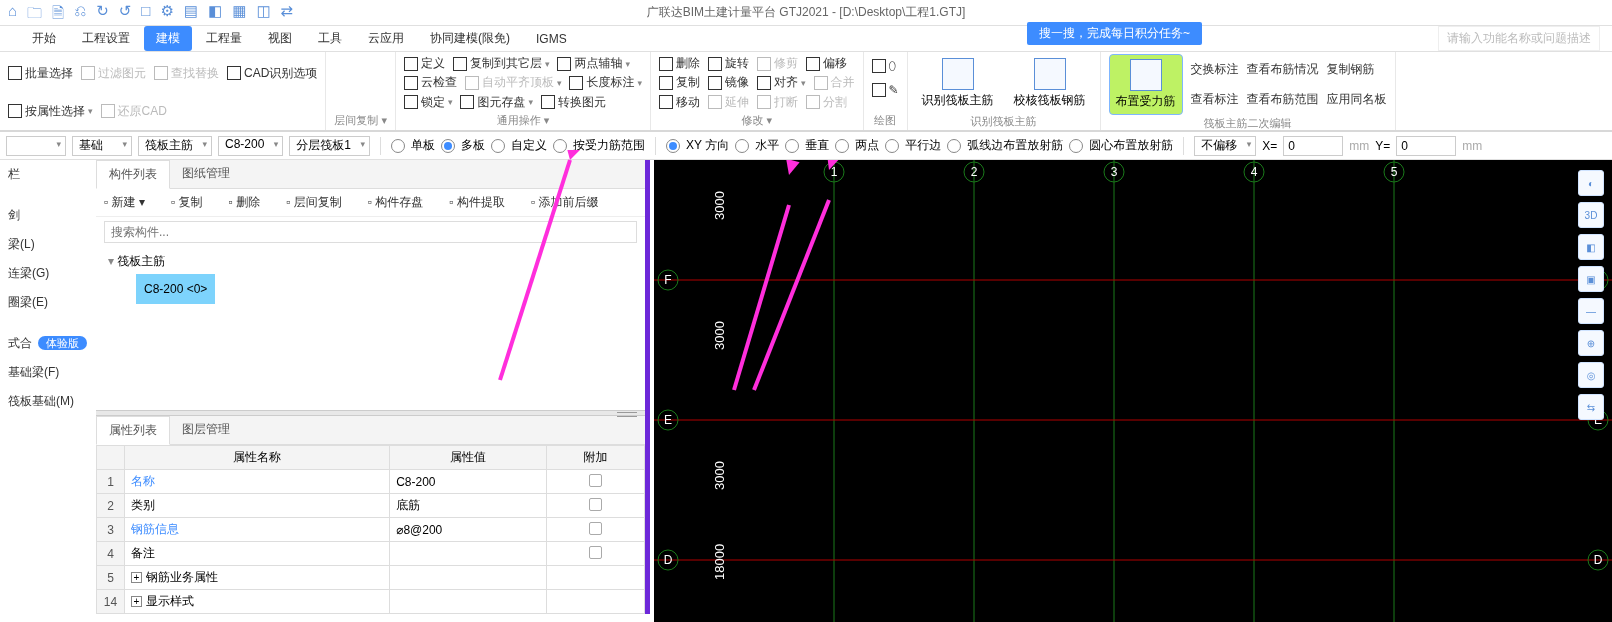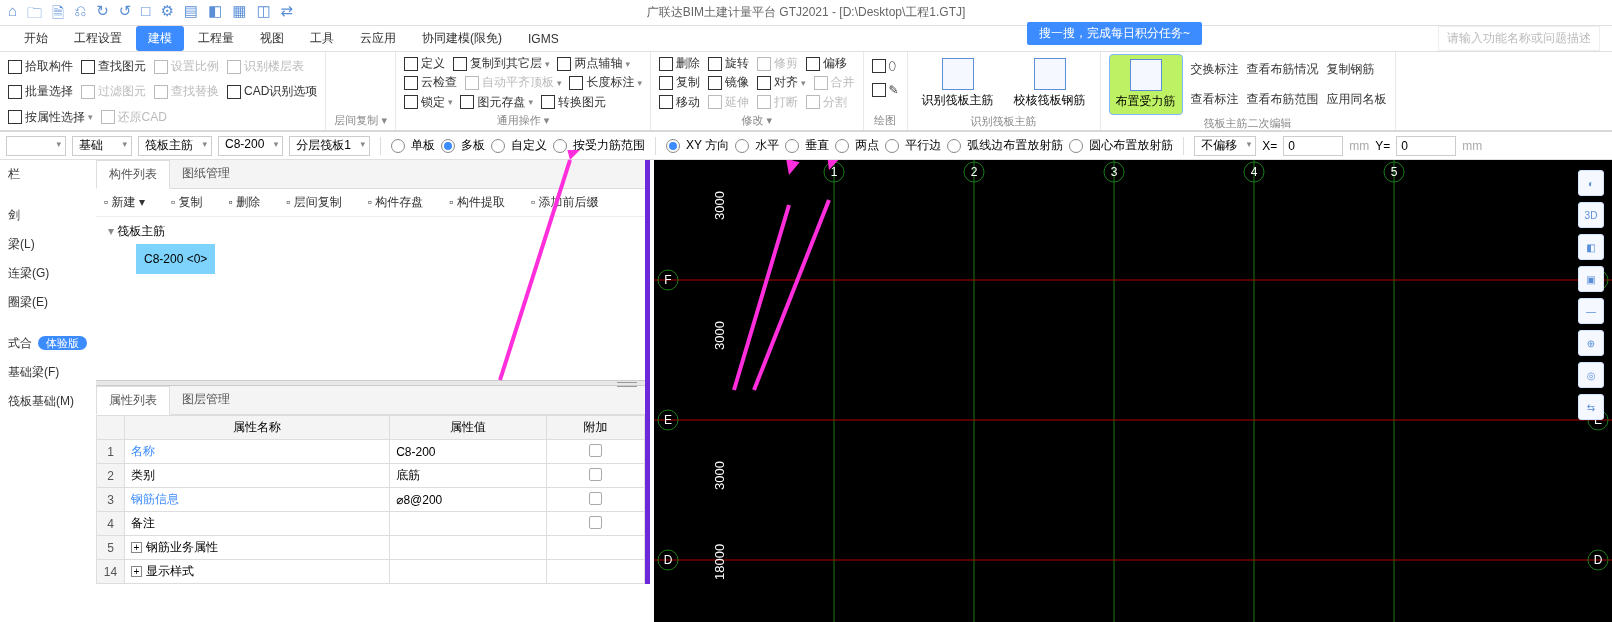--- a/index.html
+++ b/index.html
@@ -7,21 +7,21 @@
 
 
 .titlebar { height: 26px; display: flex; align-items: center; justify-content: center; position: relative; border-bottom: 1px solid #e0e0e0; }
 .titlebar .qat { position: absolute; left: 8px; top: 2px; display: flex; gap: 10px; }
 .titlebar .qat span { color: #5a8fd8; font-size: 15px; }
 .titlebar .title { color: #666; font-size: 12px; }
 .notice-pill { position: absolute; right: 410px; top: 22px; background: #3d8cff; color: #fff; padding: 3px 12px; border-radius: 2px; font-size: 12px; z-index: 5; }
 .search-prompt { position: absolute; right: 12px; top: 26px; color: #bbb; font-size: 12px; z-index: 5; background:#fff; padding:3px 8px; border:1px solid #eee;}
 
 
-.ribbon-tabs { height: 26px; display: flex; align-items: center; padding-left: 12px; gap: 2px; border-bottom: 1px solid #e0e0e0; }
+.ribbon-tabs { height: 26px; display: flex; align-items: center; padding-left: 20px; gap: 2px; border-bottom: 1px solid #e0e0e0; }
 .ribbon-tab { padding: 4px 12px; color: #333; cursor: pointer; }
 .ribbon-tab.active { background: #3d8cff; color: #fff; border-radius: 3px; }
 
 
 .ribbon { height: 80px; display: flex; align-items: stretch; border-bottom: 2px solid #d8d8d8; }
 .ribbon-group { display: flex; flex-direction: column; border-right: 1px solid #e8e8e8; padding: 2px 8px 0 8px; }
 .ribbon-group .rows { flex: 1; display: flex; flex-direction: column; justify-content: space-around; }
 .ribbon-row { display: flex; gap: 8px; align-items: center; white-space: nowrap; }
 .ribbon-item { color: #333; display: flex; align-items: center; gap: 3px; cursor: pointer; }
 .ribbon-item.dim { color: #bbb; }
@@ -118,26 +118,20 @@
     <div class="ribbon-tab">工具</div>
     <div class="ribbon-tab">云应用</div>
     <div class="ribbon-tab">协同建模(限免)</div>
     <div class="ribbon-tab">IGMS</div>
   </div>
 
 <div class="ribbon" id="ribbon">
     <div class="ribbon-group">
       <div class="rows">
         <div class="ribbon-row">
-          <span class="ribbon-item"><span class="ic"></span>拾取构件</span>
-          <span class="ribbon-item"><span class="ic"></span>查找图元</span>
-          <span class="ribbon-item dim"><span class="ic"></span>设置比例</span>
-          <span class="ribbon-item dim"><span class="ic"></span>识别楼层表</span>
-        </div>
-        <div class="ribbon-row">
           <span class="ribbon-item"><span class="ic"></span>批量选择</span>
           <span class="ribbon-item dim"><span class="ic"></span>过滤图元</span>
           <span class="ribbon-item dim"><span class="ic"></span>查找替换</span>
           <span class="ribbon-item"><span class="ic"></span>CAD识别选项</span>
         </div>
         <div class="ribbon-row">
           <span class="ribbon-item drop"><span class="ic"></span>按属性选择</span>
           <span class="ribbon-item dim"><span class="ic"></span>还原CAD</span>
         </div>
       </div>
@@ -301,20 +295,23 @@
     </div>
   <div class="toolbar" id="comp-toolbar">
       <span>▫ 新建 ▾</span>
       <span>▫ 复制</span>
       <span>▫ 删除</span>
       <span>▫ 层间复制</span>
       <span>▫ 构件存盘</span>
       <span>▫ 构件提取</span>
       <span>▫ 添加前后缀</span>
     </div>
+  <div class="search">
+    <input placeholder="搜索构件..." style="">
+  </div>
   <div class="tree">
     <div class="tree-parent">筏板主筋</div>
     <div class="tree-child">C8-200  &lt;0&gt;</div>
   </div>
   <div style="height:100px"></div>
   <div class="resize-bar"></div>
   <div class="tabs" id="prop-tabs">
       <div class="tab active">属性列表</div>
       <div class="tab">图层管理</div>
     </div>

